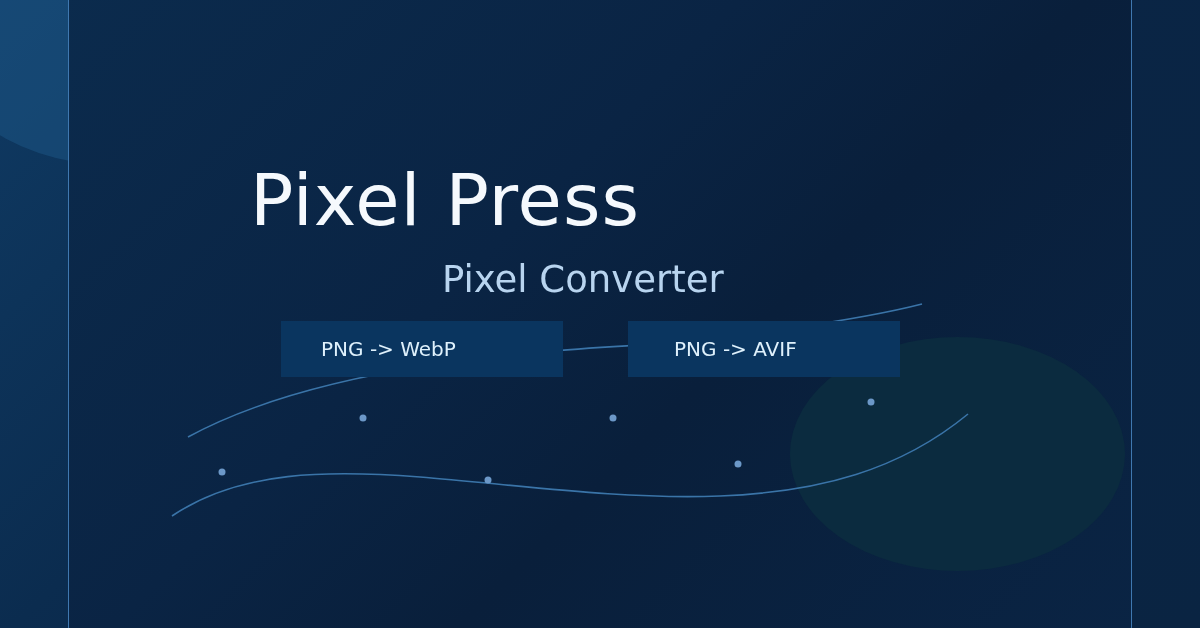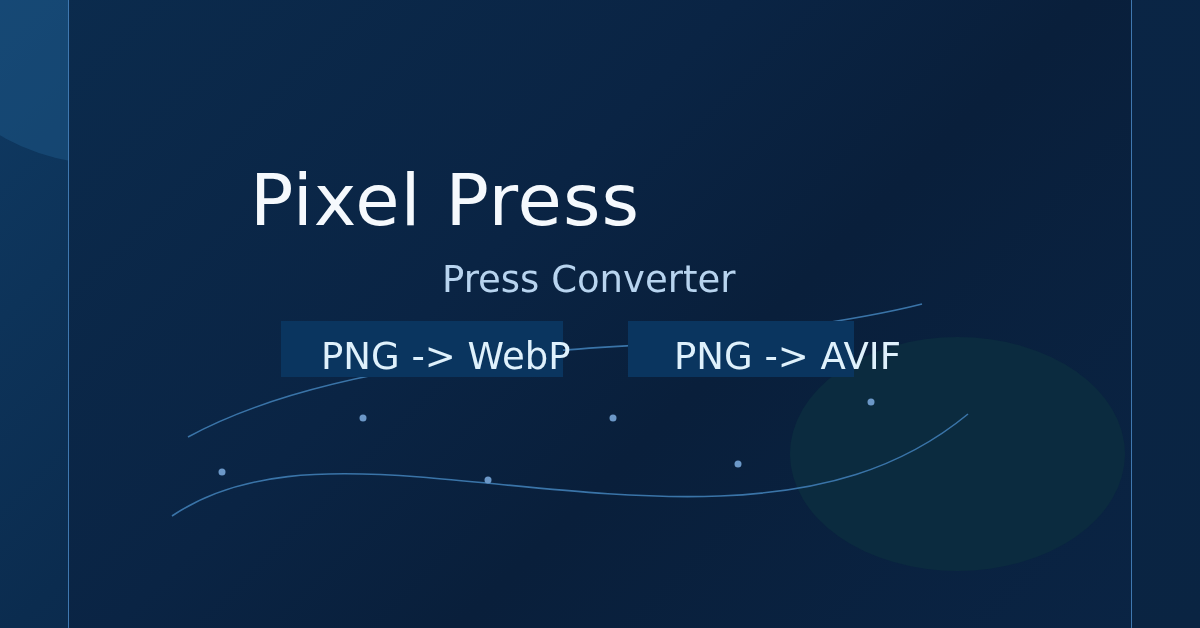--- a/index.html
+++ b/index.html
@@ -35,27 +35,27 @@
     color: #f5f9fd; letter-spacing: 1px; white-space: nowrap; margin: 0; font-weight: normal;
   }
   .subtitle {
     position: absolute; left: 442px; top: 258px;
     font-family: "DejaVu Sans", sans-serif; font-size: 37px; line-height: 44px;
     color: #b8d4ef; white-space: nowrap; margin: 0; font-weight: normal;
   }
   .chip {
     position: absolute; height: 56px; background: #0a355f;
     display: flex; align-items: flex-end; justify-content: center;
-    box-sizing: border-box; padding-bottom: 0;
-    font-family: "DejaVu Sans", sans-serif; font-size: 37px; color: #dff1fc;
+    box-sizing: border-box; padding-bottom: 8px;
+    font-family: "DejaVu Sans", sans-serif; font-size: 20px; color: #dff1fc;
     white-space: nowrap;
   }
   .chip span { display: block; line-height: 40px; }
   .chip-webp { left: 281px; top: 321px; width: 282px; padding-left: 40px; justify-content: flex-start; }
-  .chip-avif { left: 628px; top: 321px; width: 226px; padding-left: 46px; justify-content: flex-start; }
+  .chip-avif { left: 628px; top: 321px; width: 272px; padding-left: 46px; justify-content: flex-start; }
 </style>
 </head>
 <body>
 
 <div class="canvas">
   <div class="bg-band"></div>
   <div class="circle-tl"></div>
   <div class="frame"></div>
   <div class="ellipse-br"></div>
 
@@ -64,21 +64,21 @@
     <path d="M172 516 C 240 470, 330 470, 420 477 S 620 500, 720 496 S 900 470, 968 414" fill="none" stroke="#3a74a8" stroke-width="1.6"></path>
     <circle cx="363" cy="418" r="3.5" fill="#6c98c8"></circle>
     <circle cx="613" cy="418" r="3.5" fill="#6c98c8"></circle>
     <circle cx="871" cy="402" r="3.5" fill="#6c98c8"></circle>
     <circle cx="222" cy="472" r="3.5" fill="#6c98c8"></circle>
     <circle cx="488" cy="480" r="3.5" fill="#6c98c8"></circle>
     <circle cx="738" cy="464" r="3.5" fill="#6c98c8"></circle>
   </svg>
 
   <h1 class="title">Pixel Press</h1>
-  <h2 class="subtitle">Press Converter</h2>
+  <h2 class="subtitle">Pixel Converter</h2>
 
   <div class="chip chip-webp">
     <span>PNG -&gt; WebP</span>
   </div>
   <div class="chip chip-avif">
     <span>PNG -&gt; AVIF</span>
   </div>
 </div>
 
 </body></html>

